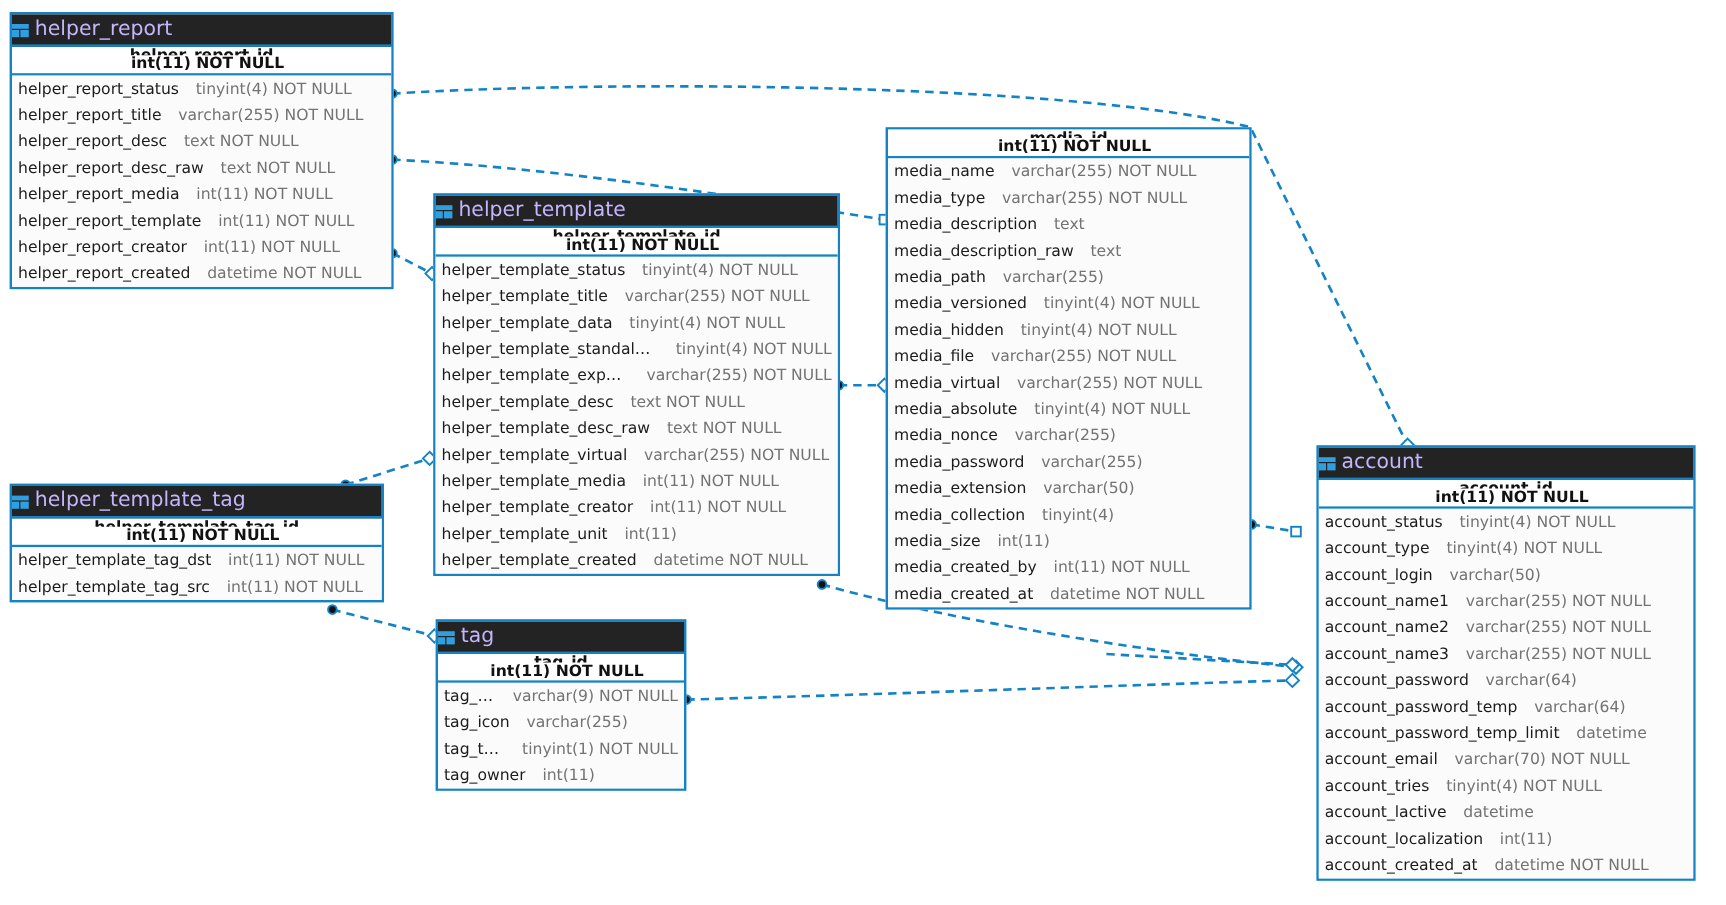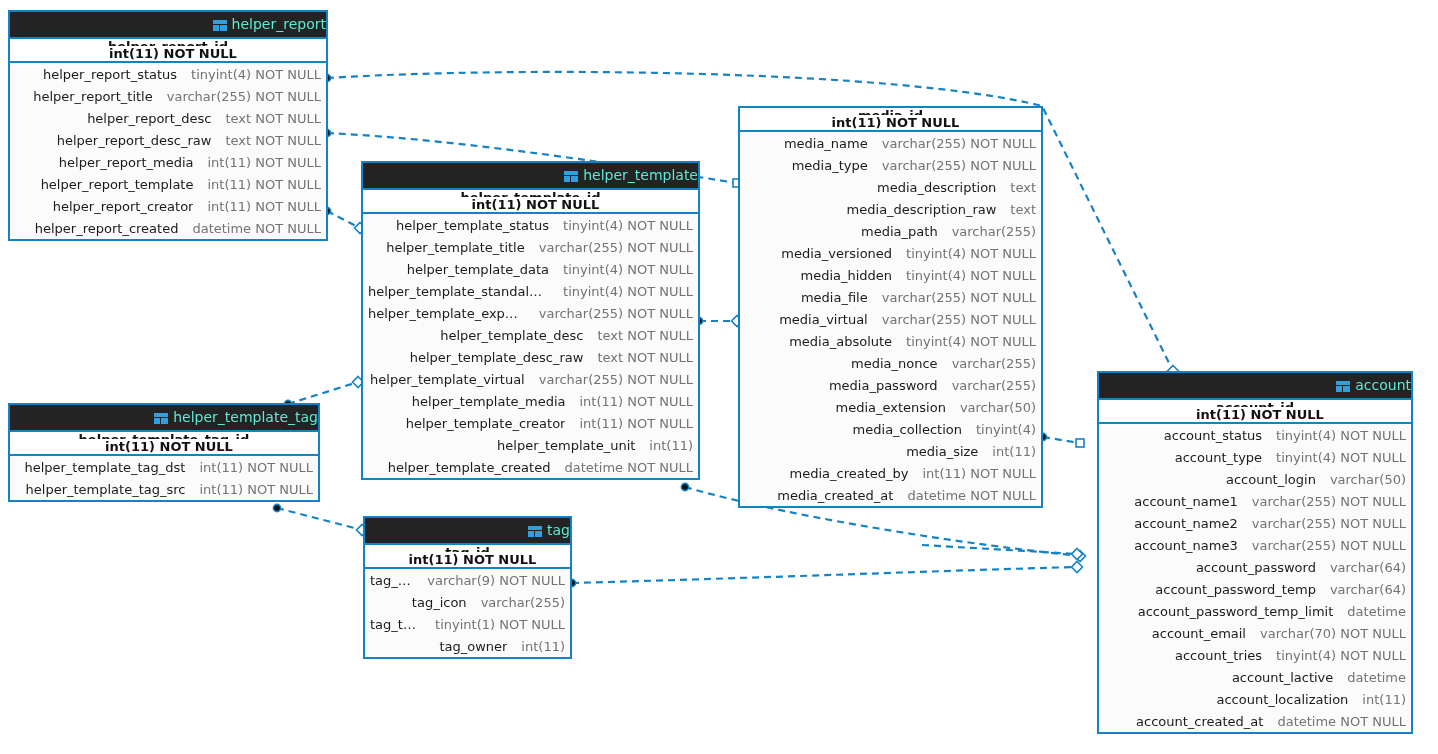--- a/index.html
+++ b/index.html
@@ -31,25 +31,25 @@
   .entity {
     position: absolute;
     box-sizing: border-box;
     border: 2px solid #1383c6;
     background: #ffffff;
     z-index: 2;
     box-shadow: 0 0 0 0 rgba(0,0,0,0);
   }
   .entity-header {
     background: #232323;
-    color: #5eead4;
+    color: #c4b5fd;
     height: 25px;
     line-height: 25px;
-    text-align: right;
-    font-size: 14px;
+    text-align: left;
+    font-size: 17px;
     white-space: nowrap;
     position: relative;
     border-bottom: 2px solid #1383c6;
   }
   .entity-header .tbl-icon {
     display: inline-block;
     vertical-align: -2px;
     width: 14px;
     height: 11px;
     margin-right: 5px;
@@ -81,21 +81,21 @@
   .pk-row .ftype {
     font-weight: bold;
     color: #111111;
     margin-left: 10px;
   }
   .fields {
     background: #fbfbfb;
   }
   .field-row {
     display: flex;
-    justify-content: flex-end;
+    justify-content: flex-start;
     align-items: center;
     height: 22px;
     padding: 0 5px;
     font-size: 13px;
     color: #1b1b1b;
     white-space: nowrap;
   }
   .field-row .ftype {
     margin-left: 14px;
     color: #737373;

